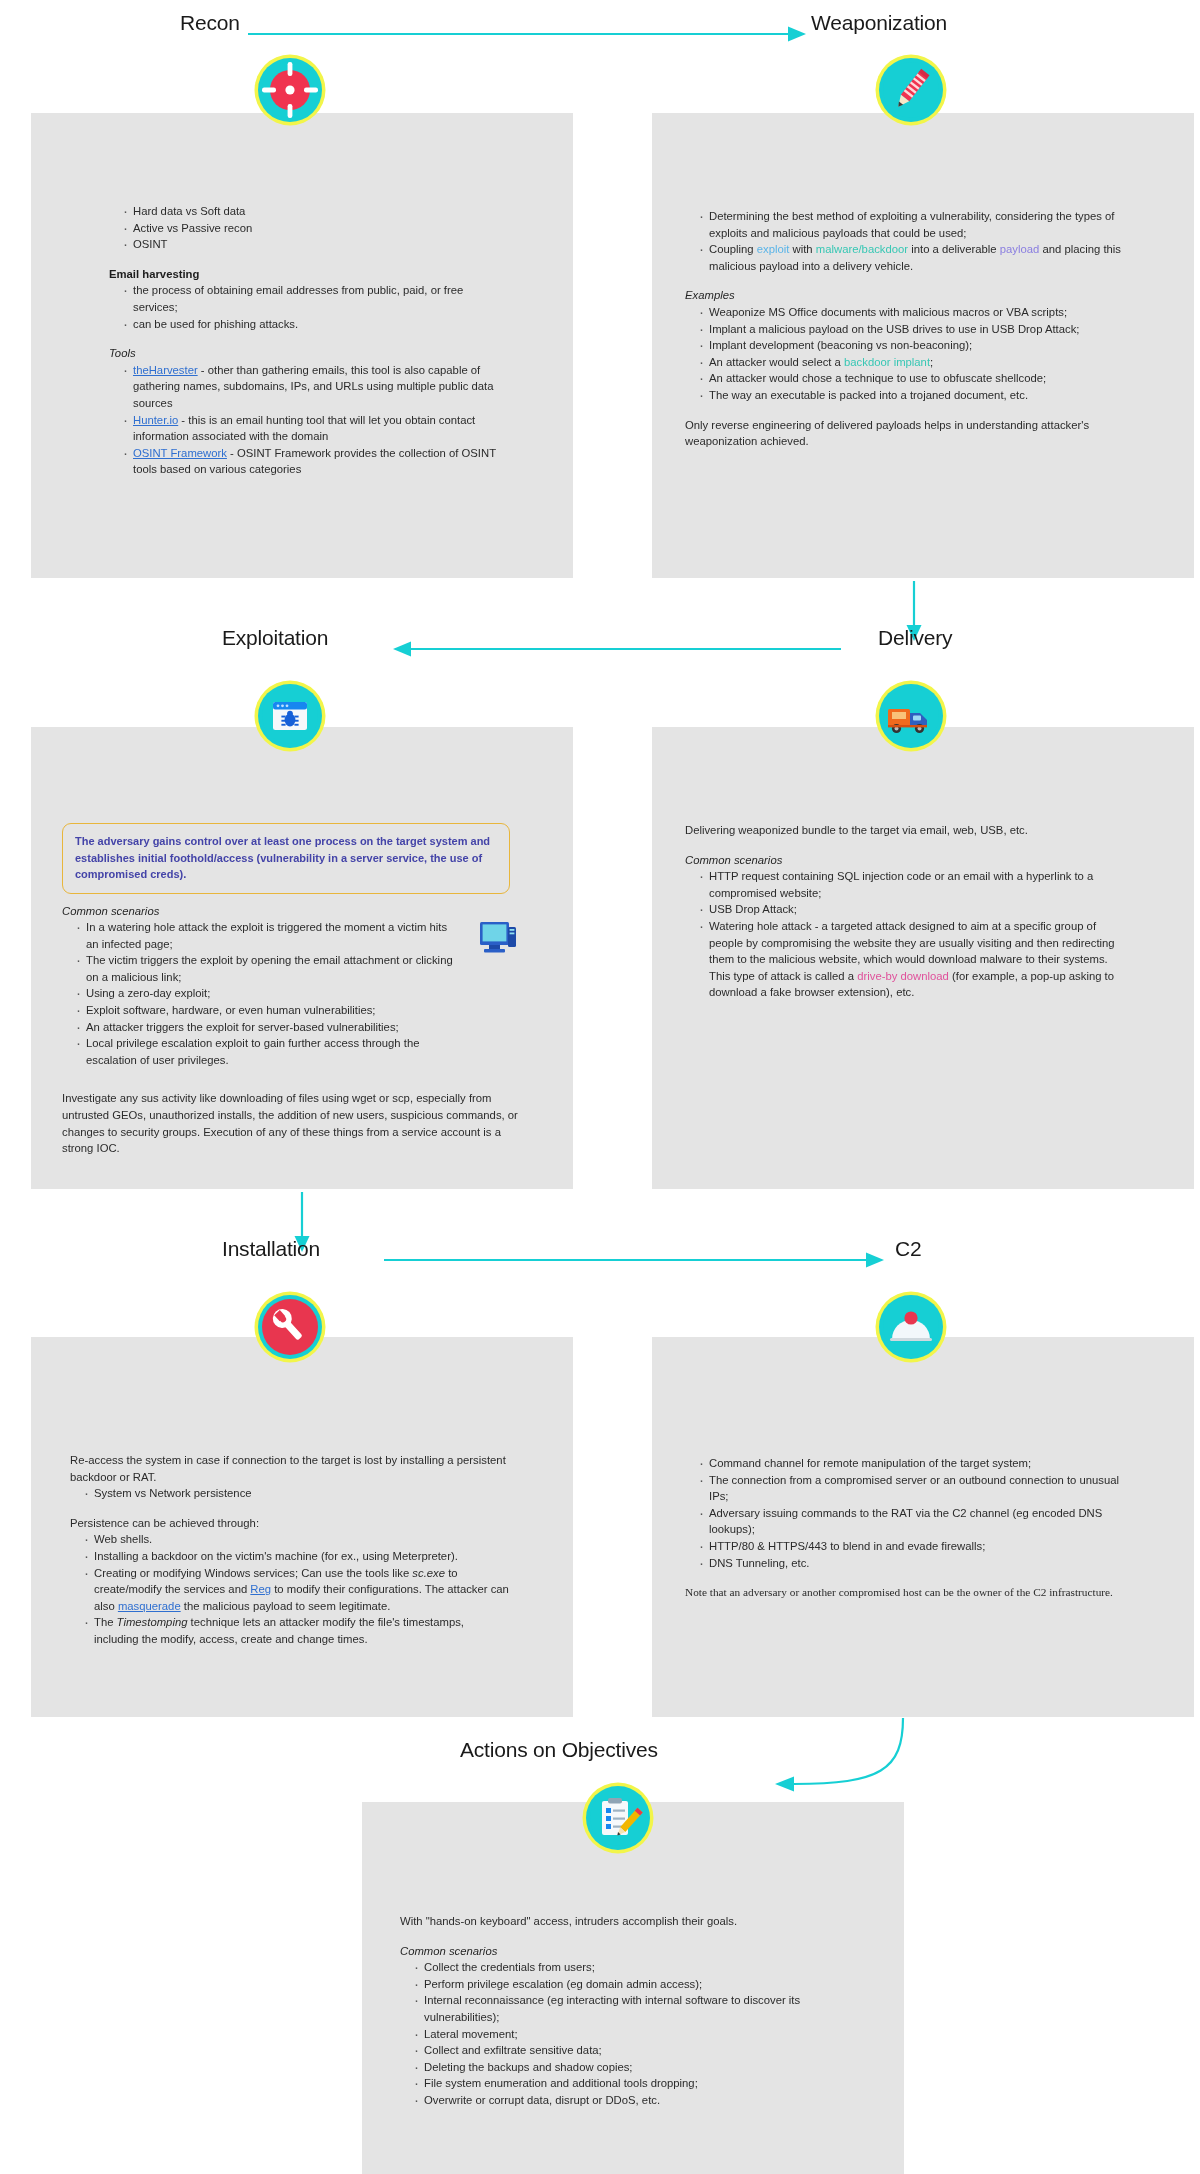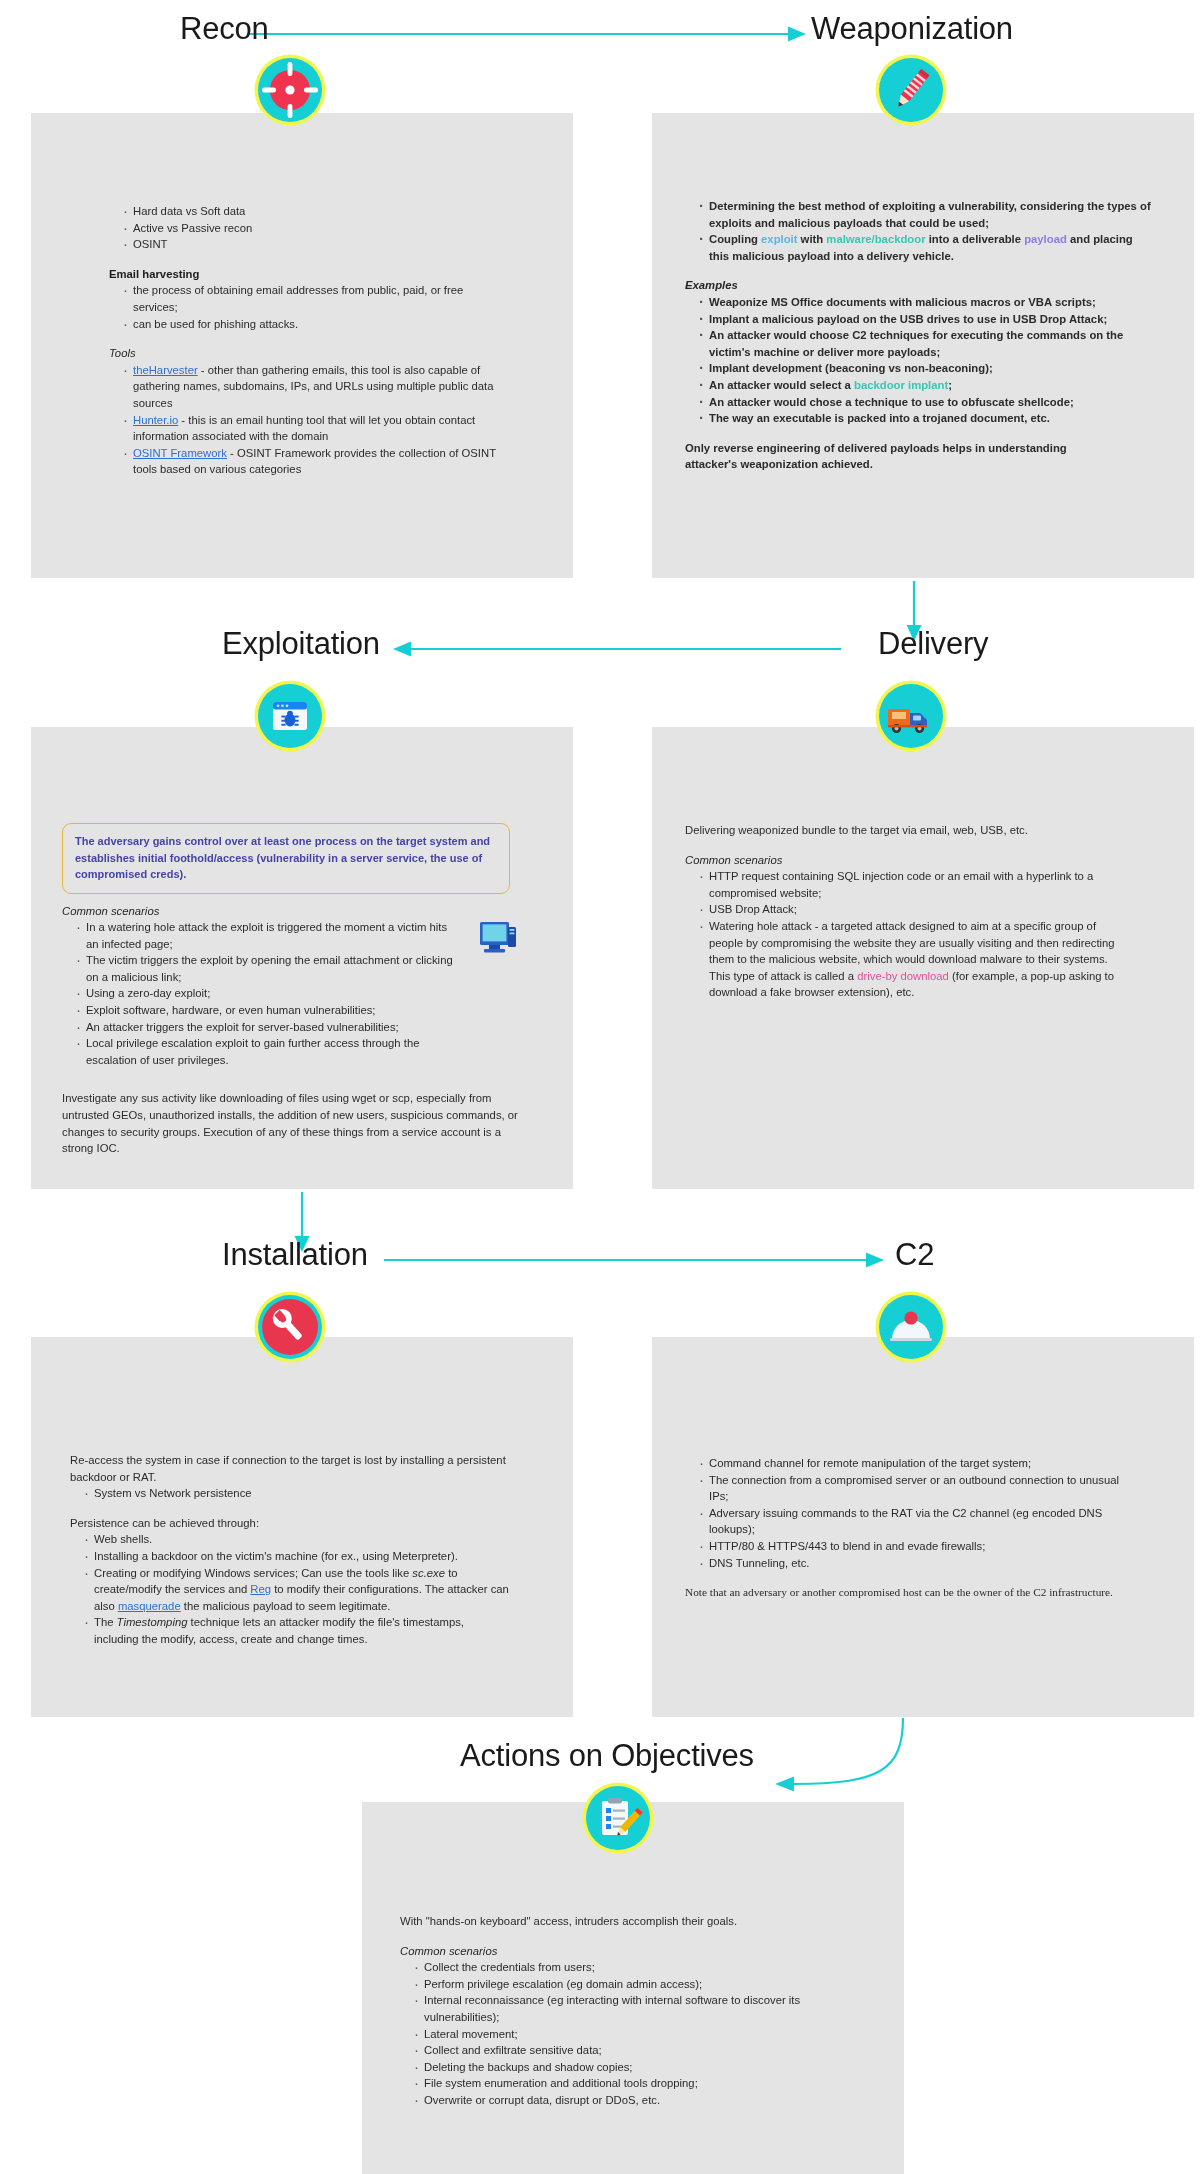--- a/index.html
+++ b/index.html
@@ -6,21 +6,21 @@
   html, body { margin:0; padding:0; }
   body {
     width: 1200px; height: 2174px;
     background: #ffffff;
     font-family: "Liberation Sans", sans-serif;
     position: relative;
     overflow: hidden;
   }
   .stage-title {
     position: absolute;
-    font-size: 31px;
+    font-size: 21px;
     font-weight: 400;
     color: #1a1a1a;
     white-space: nowrap;
     letter-spacing: -0.2px;
   }
   .panel {
     position: absolute;
     background: #e4e4e4;
   }
   .panel-body {
@@ -135,33 +135,32 @@
         <rect x="24" y="32" width="10.5" height="2.4"></rect>
       </g>
       <polygon points="24,39 34.5,39 29.25,50" fill="#f6e7c8"></polygon>
       <polygon points="26.6,45.5 31.9,45.5 29.25,50" fill="#3b3b3b"></polygon>
       <rect x="24" y="6" width="10.5" height="4" fill="#d62b45"></rect>
     </g>
   </svg>
 </div>
 
 <div class="panel" style="left:652px; top:113px; width:542px; height:465px;"></div>
-<div class="panel-body" style="left:685px; top:198px; width:468px;font-weight:bold;">
+<div class="panel-body" style="left:685px; top:208px; width:468px;">
   <ul>
     <li>Determining the best method of exploiting a vulnerability, considering the types of exploits and malicious payloads that could be used;</li>
     <li>
       <span>Coupling </span><span class="c-exploit">exploit</span><span> with </span><span class="c-malware">malware/backdoor</span><span> into a deliverable </span><span class="c-payload">payload</span><span> and placing this malicious payload into a delivery vehicle.</span>
     </li>
   </ul>
   <div class="sp"></div>
   <div class="lbl-ital">Examples</div>
   <ul>
     <li>Weaponize MS Office documents with malicious macros or VBA scripts;</li>
     <li>Implant a malicious payload on the USB drives to use in USB Drop Attack;</li>
-    <li>An attacker would choose C2 techniques for executing the commands on the victim's machine or deliver more payloads;</li>
     <li>Implant development (beaconing vs non-beaconing);</li>
     <li><span>An attacker would select a </span><span class="c-backdoor">backdoor implant</span><span>;</span></li>
     <li>An attacker would chose a technique to use to obfuscate shellcode;</li>
     <li>The way an executable is packed into a trojaned document, etc.</li>
   </ul>
   <div class="sp"></div>
   <div class="para" style="width:420px;">Only reverse engineering of delivered payloads helps in understanding attacker's weaponization achieved.</div>
 </div>
 
 <svg class="arrow" style="left:902px; top:581px;" width="24" height="62" viewBox="0 0 24 62">

